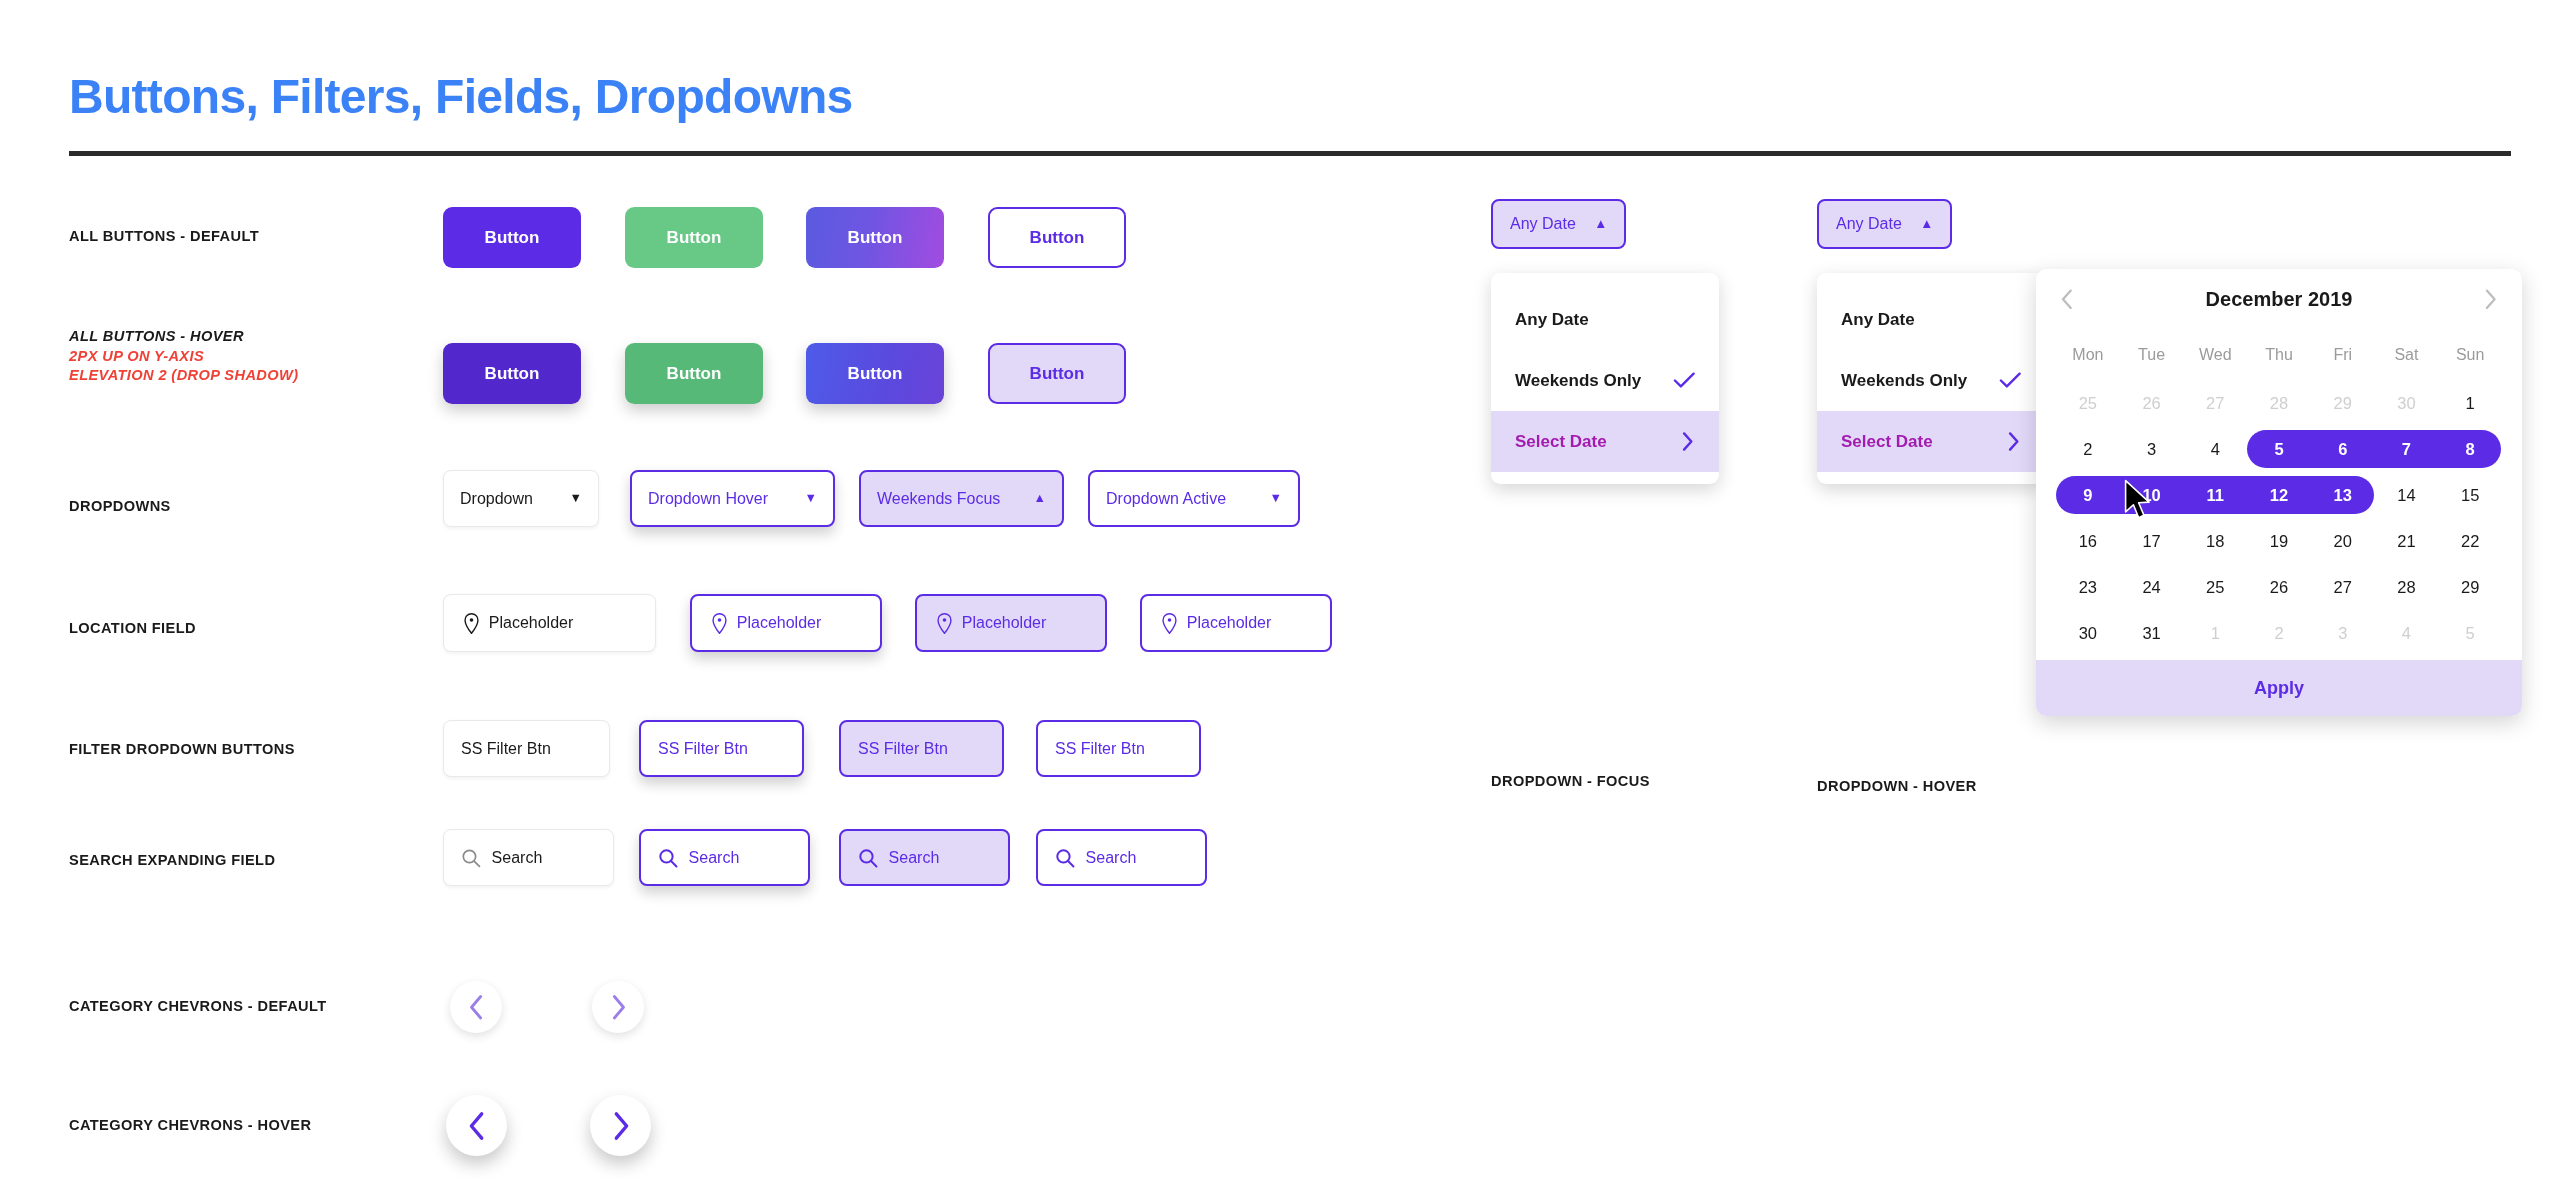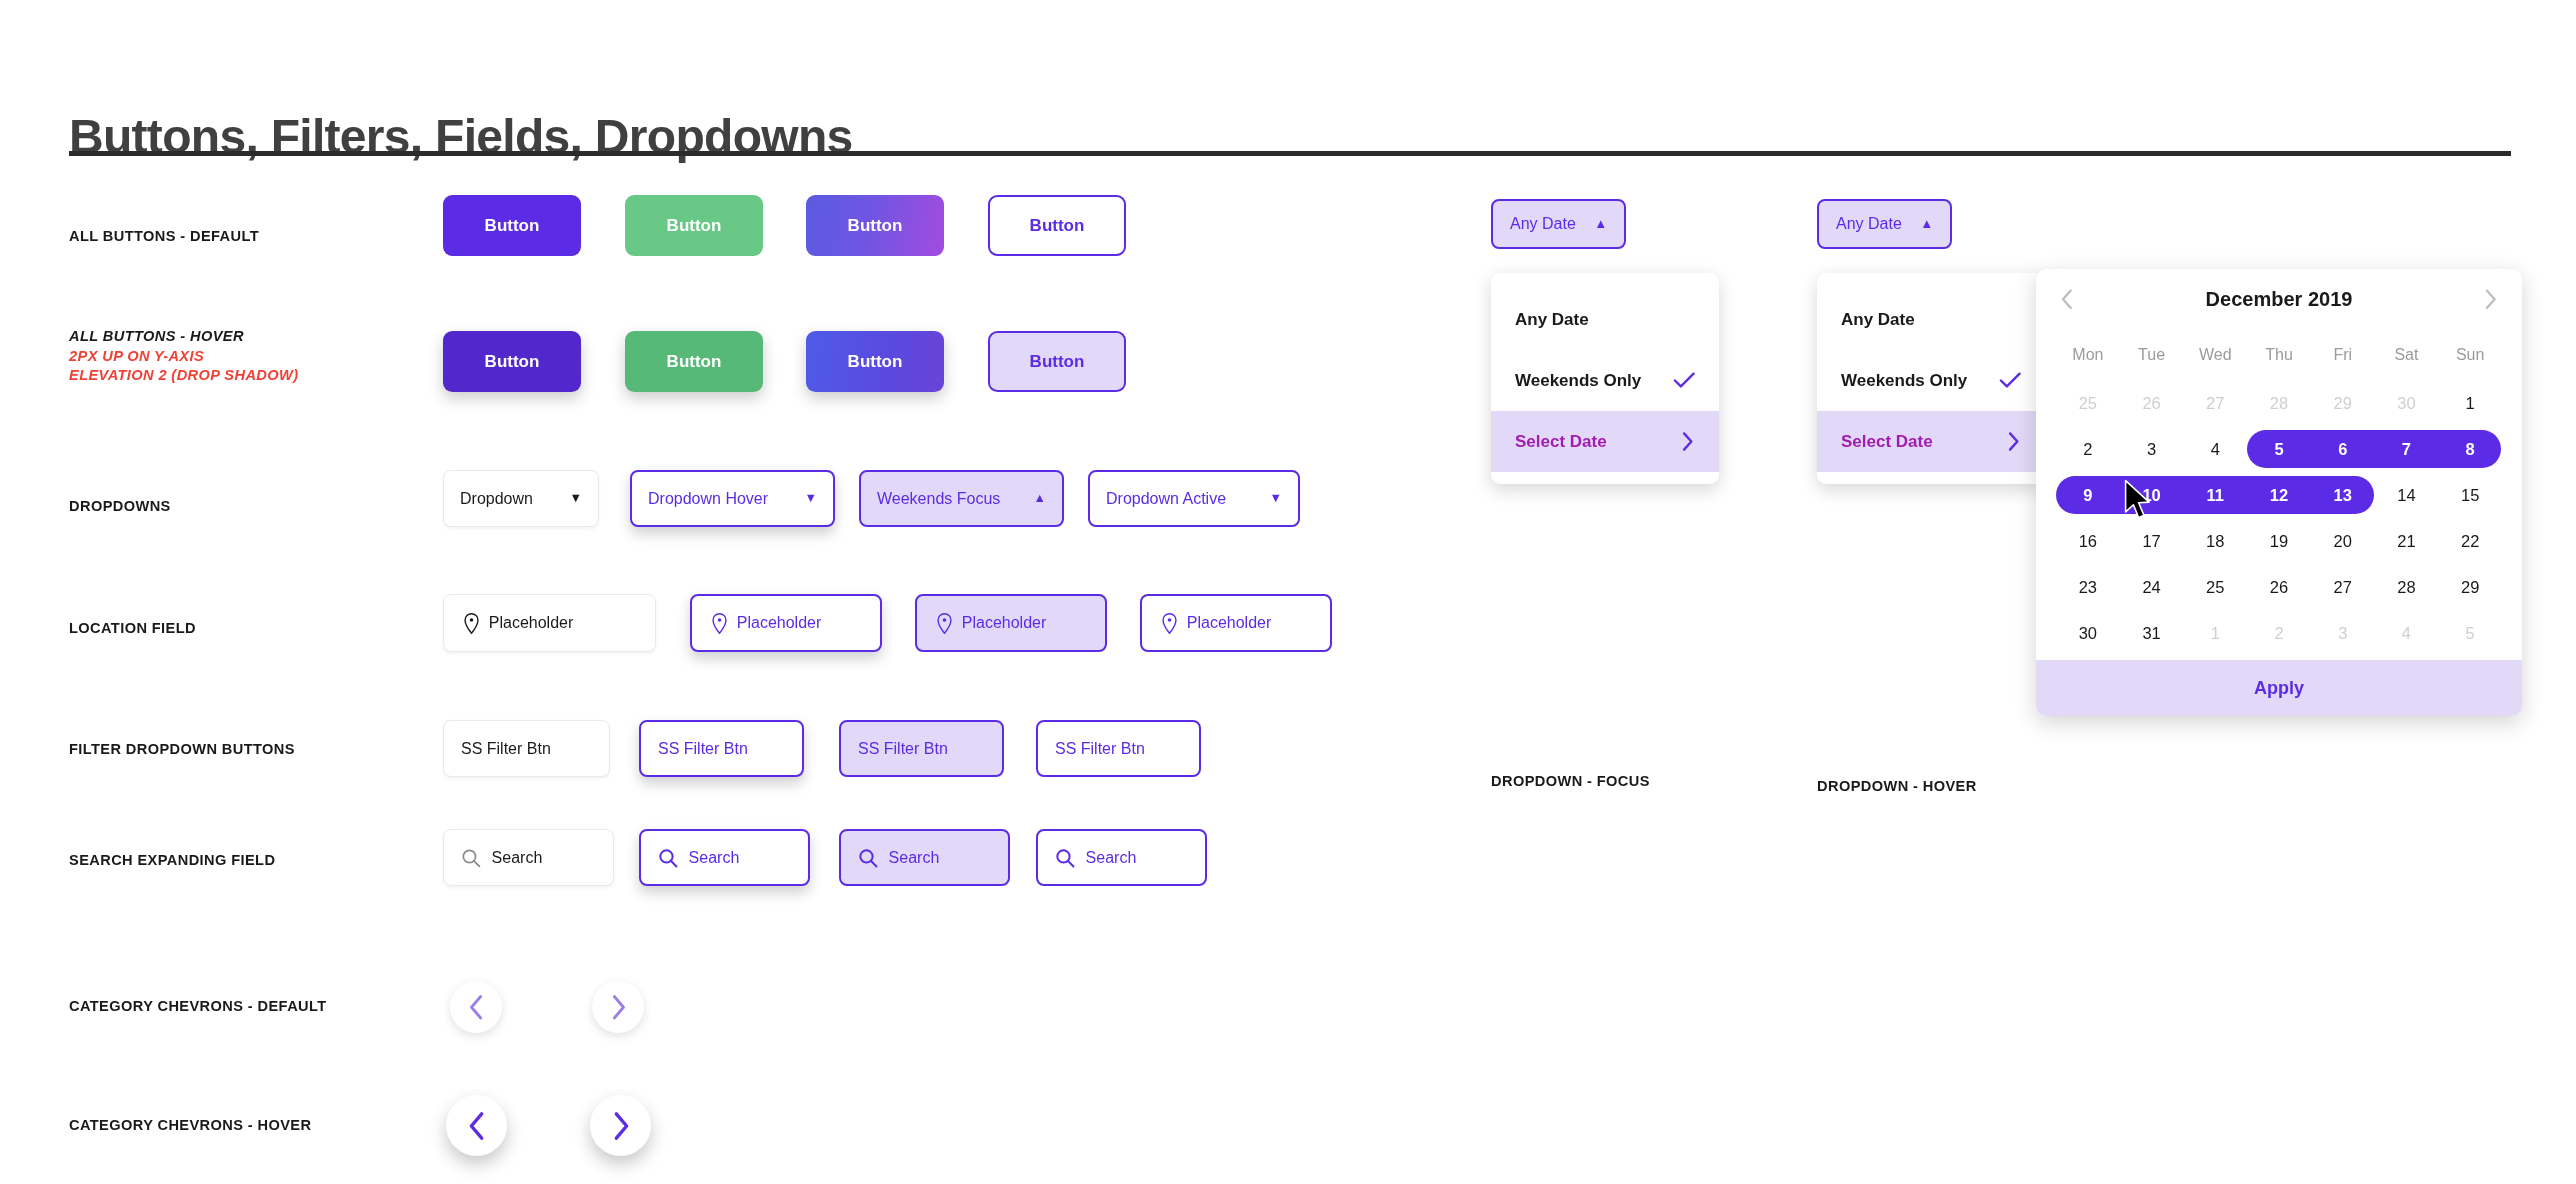--- a/index.html
+++ b/index.html
@@ -13,24 +13,23 @@
   }
 
   .page { position: relative; width: 2576px; height: 1185px; }
 
   
   .page-title {
     position: absolute;
     left: 69px; top: 69px;
     font-size: 48px;
     font-weight: bold;
-    color: #404040;
+    color: #3b82f6;
     letter-spacing: -0.7px;
     white-space: nowrap;
-    margin-top: 40px;
   }
   .title-rule {
     position: absolute;
     left: 69px; top: 151px;
     width: 2442px; height: 4.6px;
     background: #2b2b2b;
   }
 
   
   .row-label {
@@ -58,20 +57,21 @@
 
   
   .btn {
     display: flex; align-items: center; justify-content: center;
     border-radius: 9.3px;
     font-size: 17px;
     font-weight: bold;
     border: none;
     cursor: pointer;
     white-space: nowrap;
+    margin-top: 12px;
   }
   .btn-primary   { background: #5B2BE5; color: #fff; }
   .btn-green     { background: #68C987; color: #fff; }
   .btn-gradient  { background: linear-gradient(100deg, #5A5BE0 0%, #6F55E2 45%, #A24CE0 100%); color: #fff; }
   .btn-outline   { background: #fff; color: #5B2BE5; border: 2px solid #5B2BE5; }
   .btn-outline-fill { background: #E2D9F8; color: #5B2BE5; border: 2px solid #5B2BE5; }
 
   .hover-shadow { box-shadow: 0 6.6px 14.6px rgba(0,0,0,0.20); }
   .btn-primary-hover  { background: #5227CC; color: #fff; }
   .btn-green-hover    { background: #57B978; color: #fff; }

